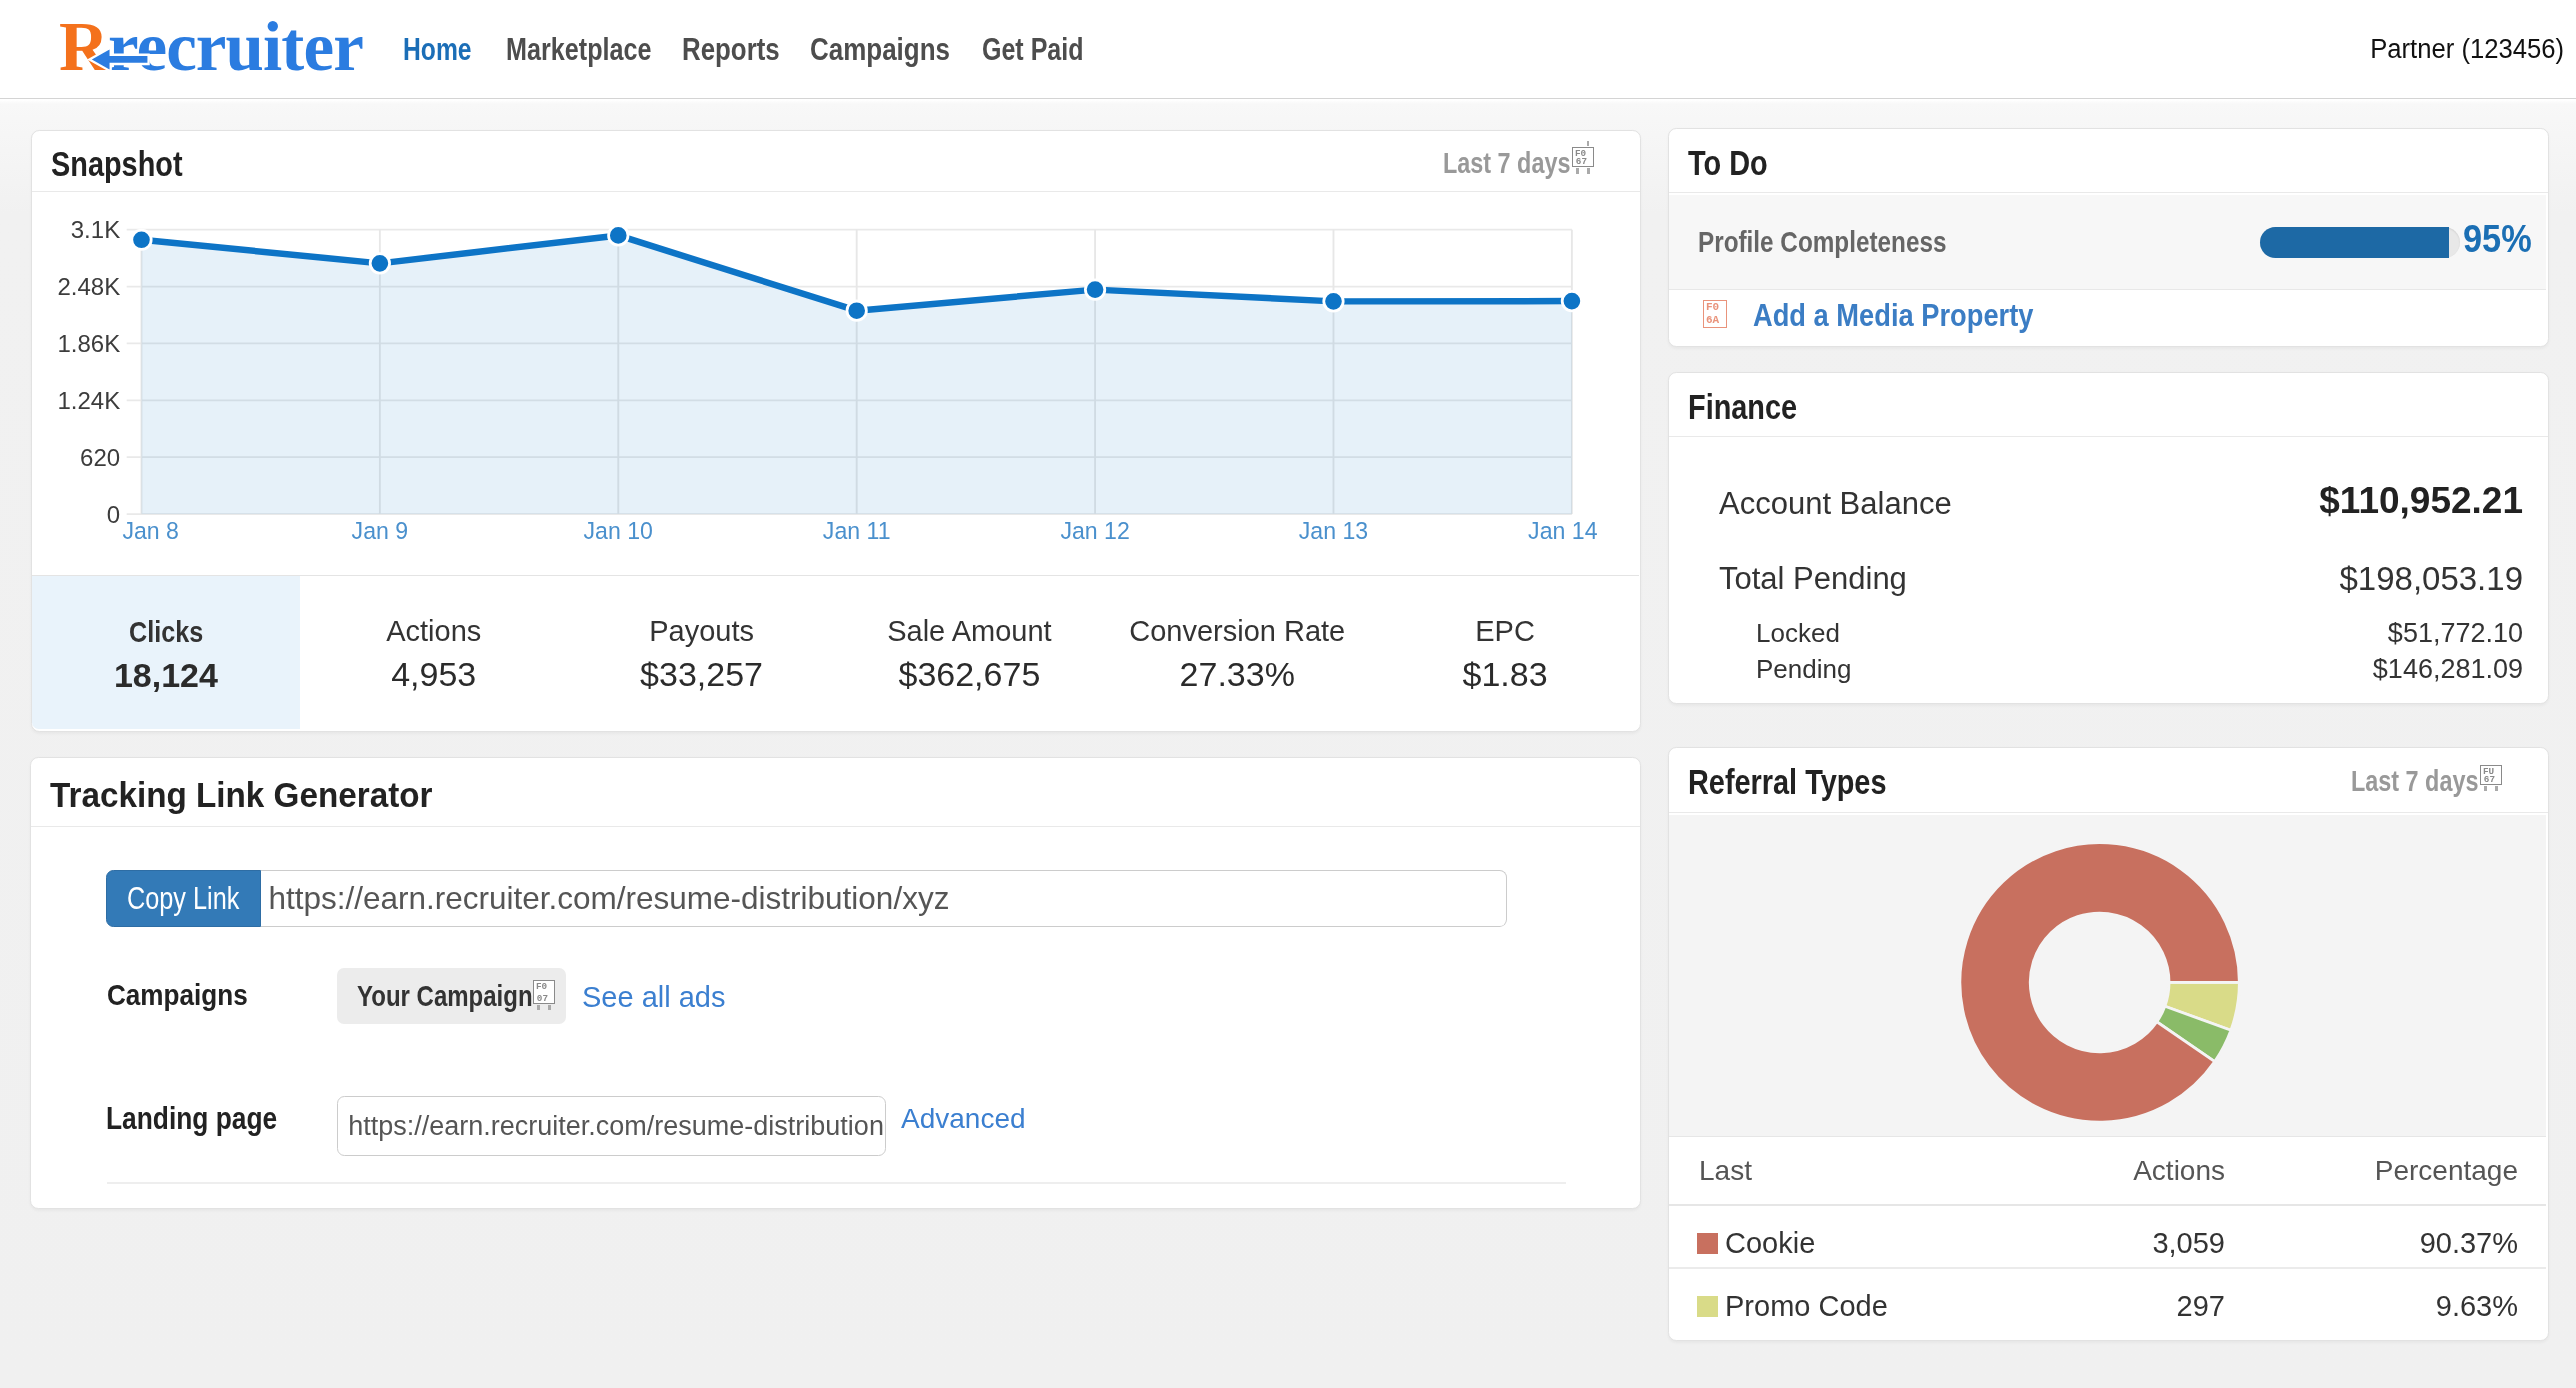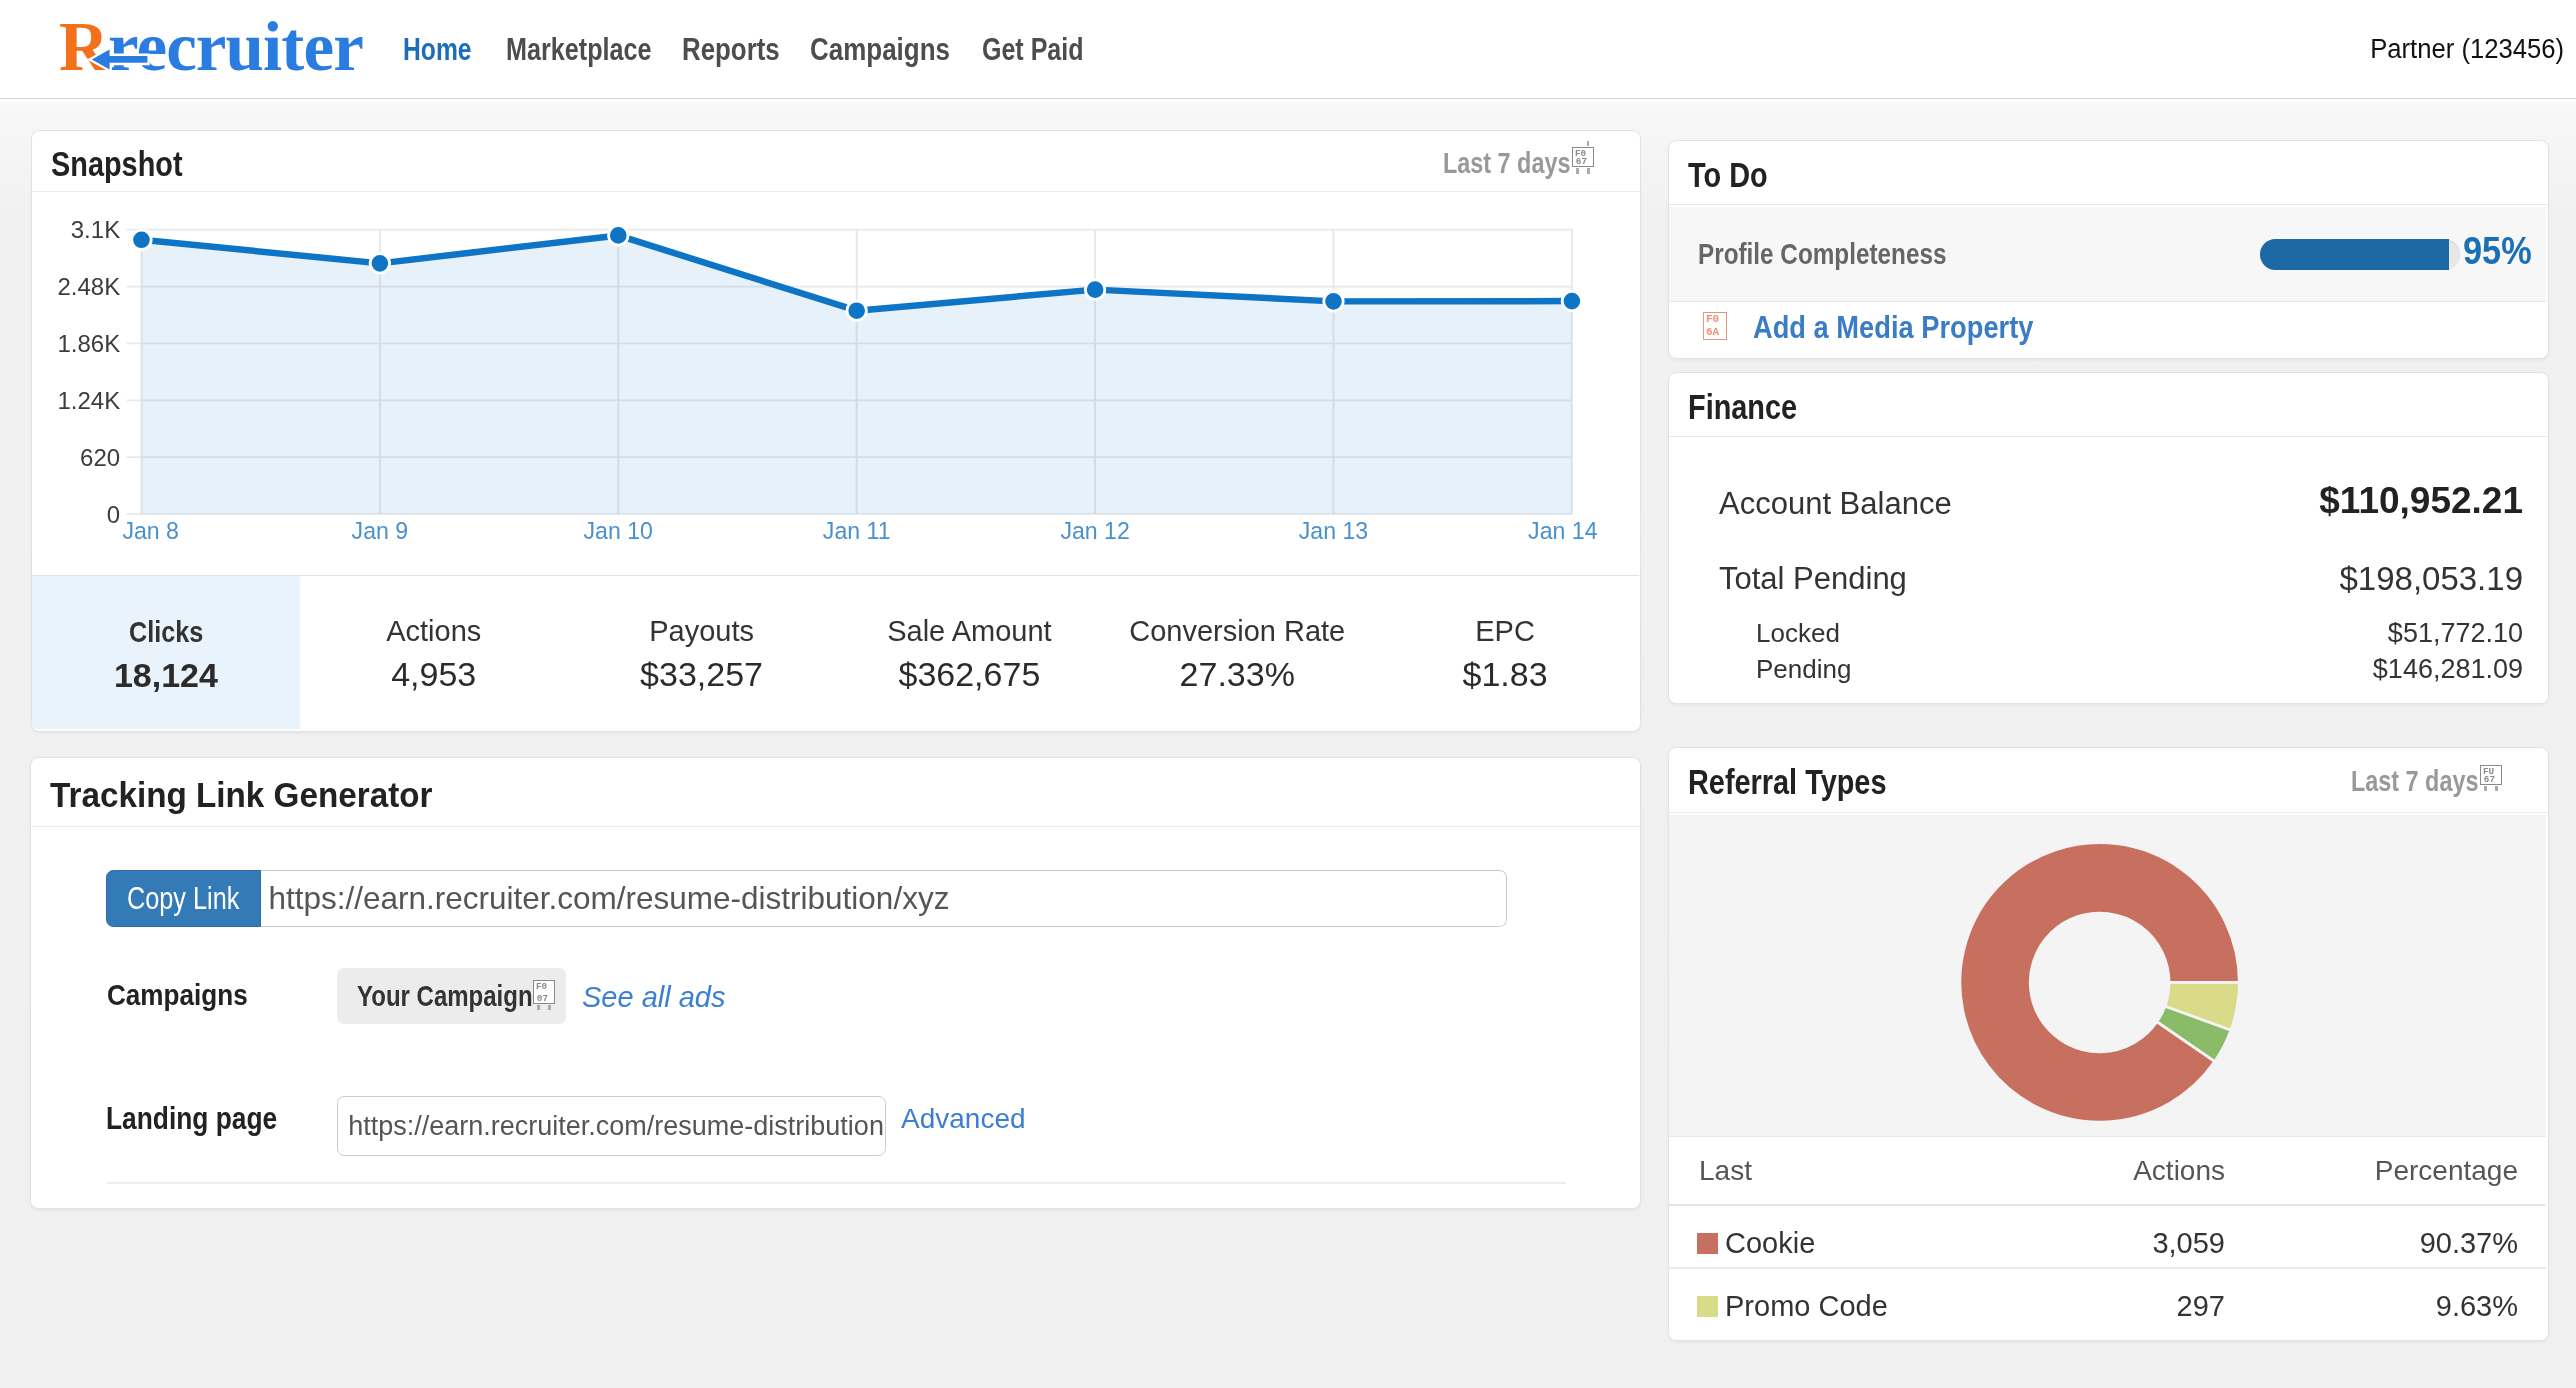--- a/index.html
+++ b/index.html
@@ -156,28 +156,28 @@
   <div style="position:absolute;left:76px;top:220px;font-size:30px;font-weight:bold;color:#222;transform:scaleX(0.87);transform-origin:0 50%;">Campaigns</div>
   <div style="position:absolute;left:306px;top:210px;width:229px;height:56px;background:#ececec;border-radius:7px;font-size:30px;font-weight:bold;color:#333;display:flex;align-items:center;padding-left:20.4px;white-space:nowrap;">
       <span style="display:inline-block;transform:scaleX(0.80);transform-origin:0 50%;">Your Campaign</span>
       <span class="bico" style="position:absolute;left:196px;top:12px;width:22px;height:24px;margin:0;">
         <i class="a">F0</i>
         <i class="b">07</i>
         <span class="m1"></span>
         <span class="m2"></span>
       </span>
     </div>
-  <div style="position:absolute;left:551px;top:223px;font-size:29px;color:#3b7fd0;font-style:italic;">See all ads</div>
+  <div style="position:absolute;left:551px;top:223px;font-size:29px;color:#3b7fd0;">See all ads</div>
   <div style="position:absolute;left:75px;top:343px;font-size:31px;font-weight:bold;color:#222;transform:scaleX(0.85);transform-origin:0 50%;">Landing page</div>
   <div style="position:absolute;left:306px;top:338px;width:549px;height:60px;background:#fff;border:1.9px solid #ccc;border-radius:7.4px;font-size:27px;color:#555;display:flex;align-items:center;padding-left:10.2px;white-space:nowrap;overflow:hidden;">https://earn.recruiter.com/resume-distribution</div>
   <div style="position:absolute;left:870px;top:345px;font-size:28px;color:#3b7fd0;">Advanced</div>
   <div style="position:absolute;left:76px;top:424px;width:1459px;height:1.9px;background:#eee;"></div>
 </div>
 
-<div class="card" id="todo" style="left:1668px; top:128px; width:881px; height:219px;margin-top:12px;">
+<div class="card" id="todo" style="left:1668px; top:128px; width:881px; height:219px;">
   <div class="ch" style="height:64px;">
     <div class="t" style="top:14px;">To Do</div>
   </div>
   <div style="position:absolute;left:0;top:66px;width:877px;height:95px;background:#f7f7f7;border-bottom:1.9px solid #e8e8e8;">
     <div style="position:absolute;left:29px;top:30px;font-size:30px;font-weight:bold;color:#666;transform:scaleX(0.81);transform-origin:0 50%;">Profile Completeness</div>
     <div style="position:absolute;left:591px;top:31.5px;width:200px;height:31px;background:#e8e8e8;border-radius:15.7px;box-shadow:inset 0 0.9px 1.9px rgba(0,0,0,0.1);">
       <div style="position:absolute;left:0;top:0;width:189px;height:31px;background:#1d69a5;border-radius:15.7px 0 0 15.7px;"></div>
     </div>
     <div style="position:absolute;left:794px;top:22px;font-size:39px;font-weight:bold;color:#1b6fb4;transform:scaleX(0.88);transform-origin:0 50%;">95%</div>
   </div>

